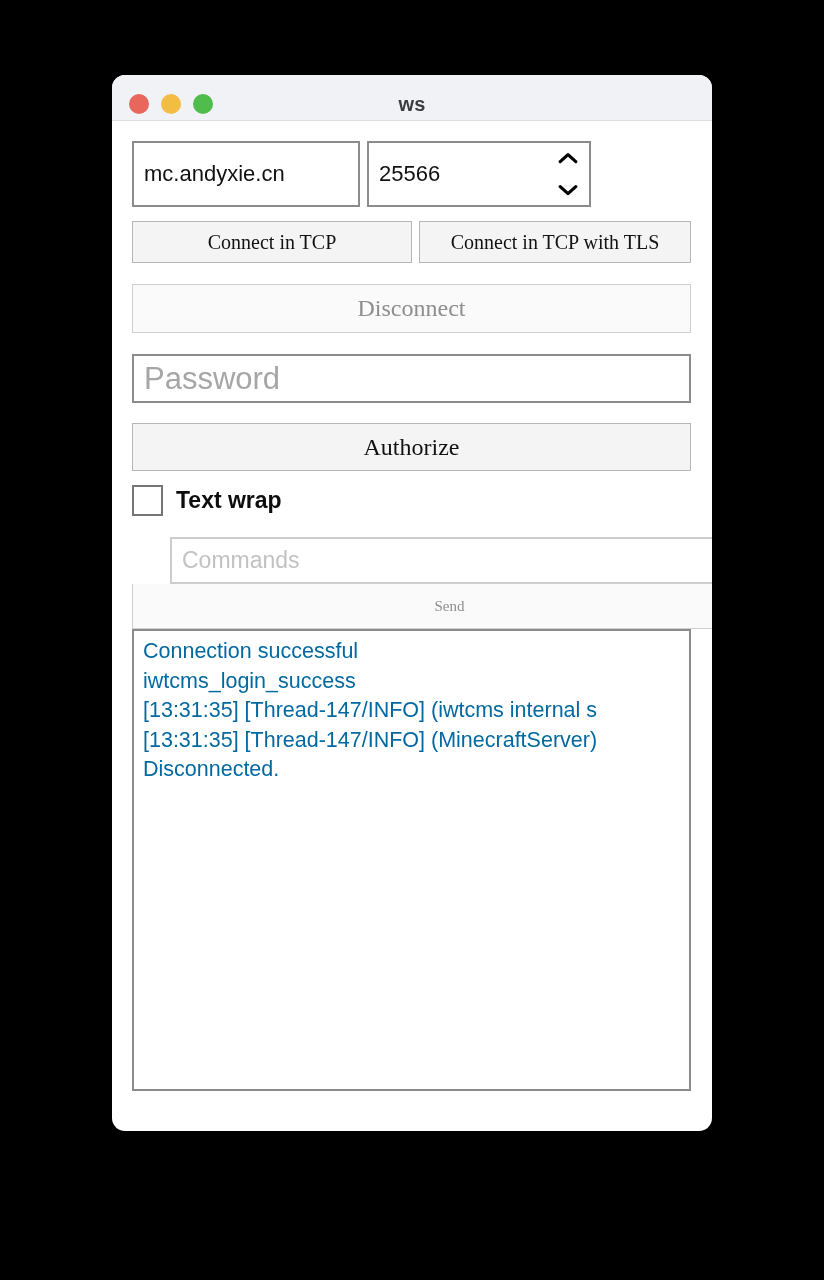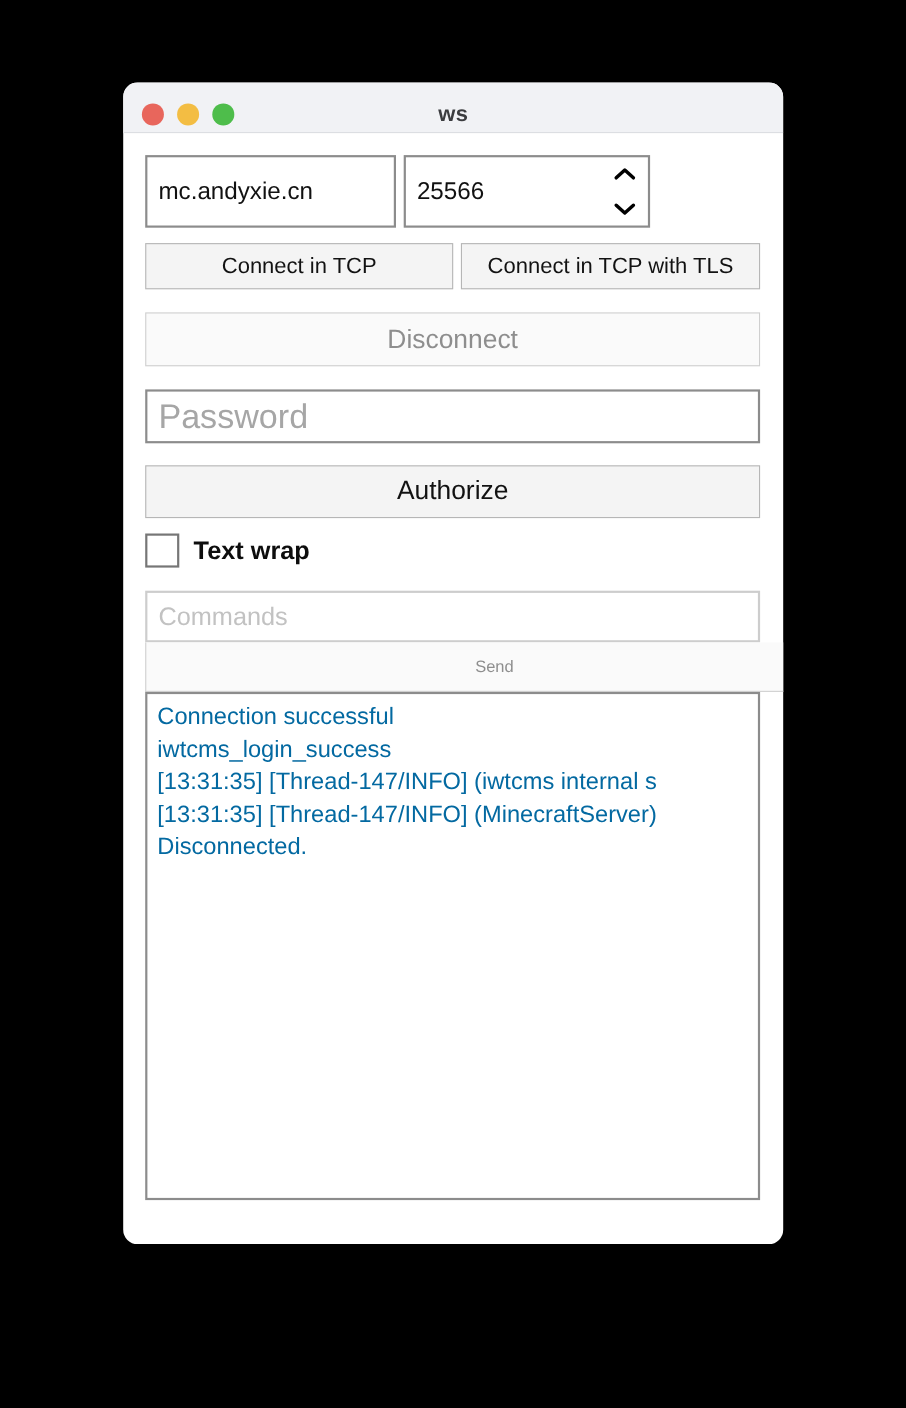--- a/index.html
+++ b/index.html
@@ -85,20 +85,21 @@
     background: #ffffff;
     border: 2px solid #8c8c8c;
     font-family: "Liberation Sans", sans-serif;
     font-size: 22px;
     color: #111111;
     outline: none;
     padding: 0 10px;
   }
   .field.disabled-look {
     border-color: #cdcdcd;
+    margin-left: 38px;
   }
   .field::placeholder { color: #a6a6a6; }
 
   .host-field {
     width: 228px;
     height: 66px;
   }
 
   .port-wrap {
     position: relative;
@@ -123,21 +124,21 @@
     justify-content: space-between;
     padding: 11px 0;
     box-sizing: border-box;
   }
   .spin-arrow { display: block; line-height: 0; }
 
   .btn {
     box-sizing: border-box;
     background: #f4f4f4;
     border: 1px solid #b6b6b6;
-    font-family: Liberation Sans, sans-serif;
+    font-family: Liberation Serif, serif;
     font-size: 20px;
     color: #121212;
     text-align: center;
     cursor: pointer;
     padding: 4px;
   }
   .btn.disabled {
     color: #8e8e8e;
     background: #fafafa;
     border-color: #cfcfcf;

